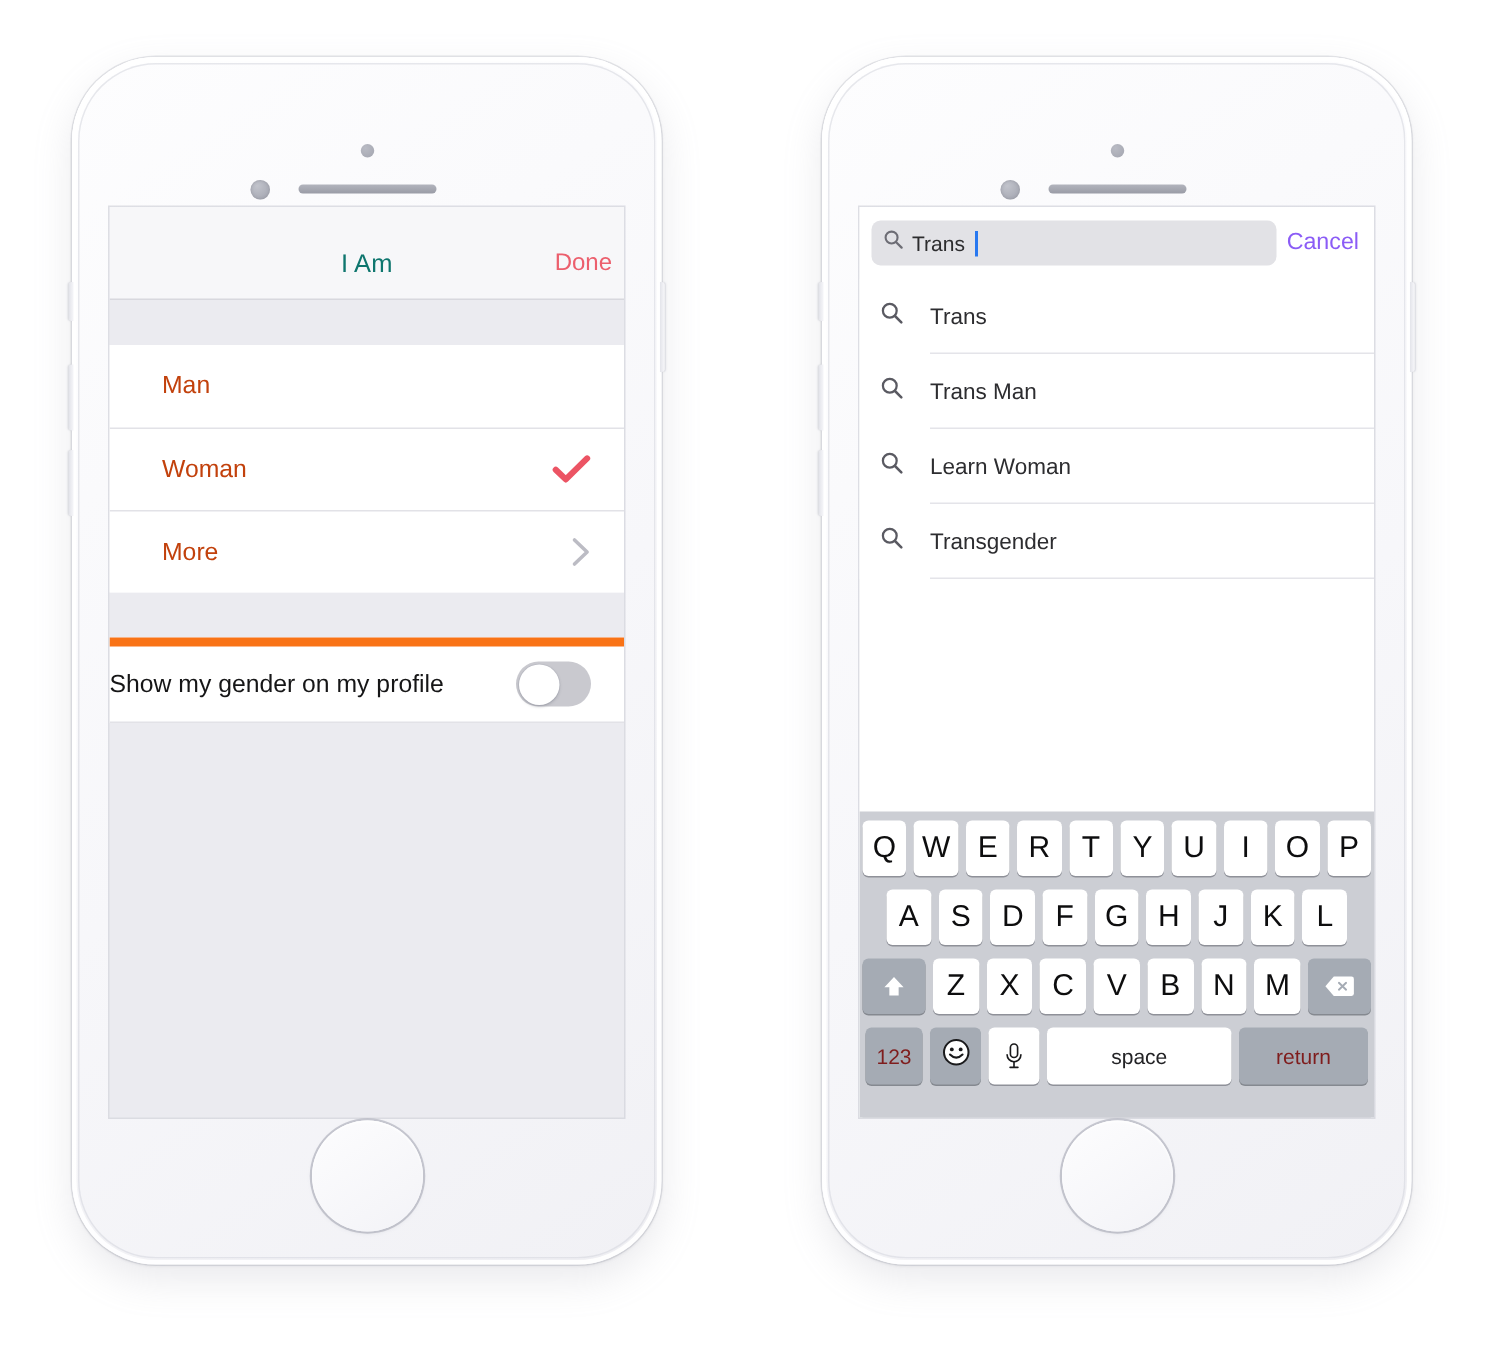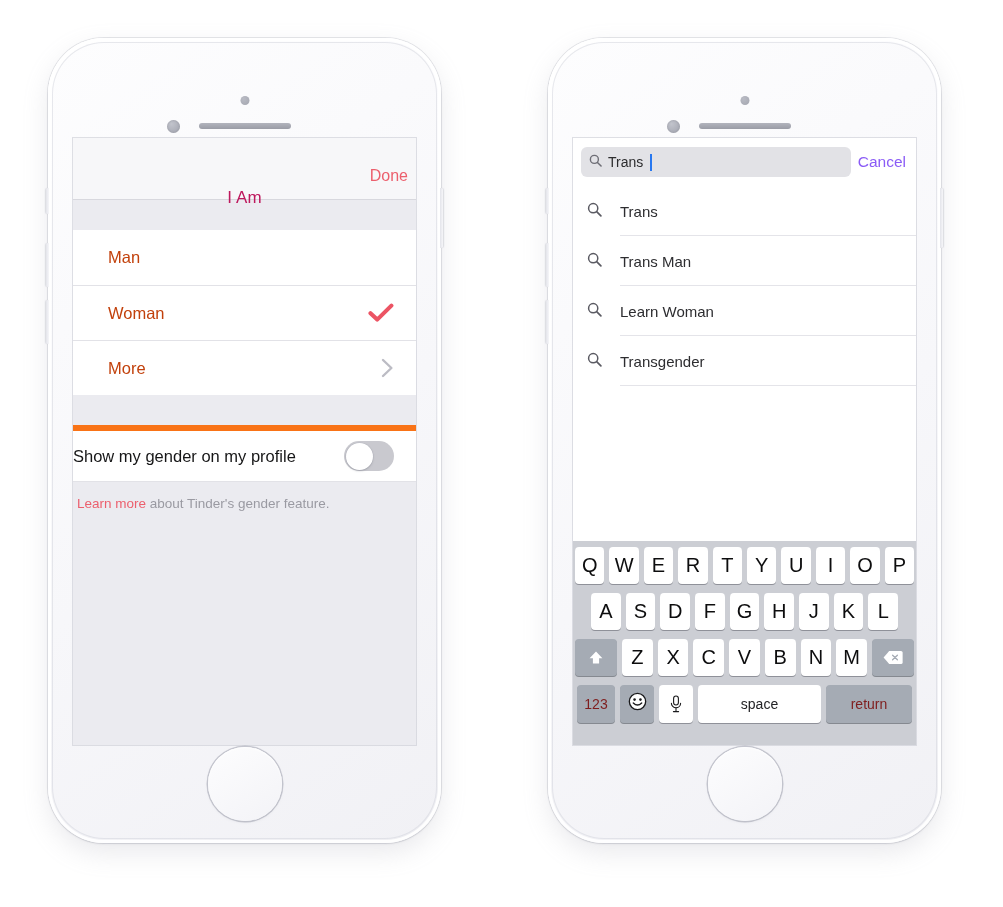--- a/index.html
+++ b/index.html
@@ -124,23 +124,22 @@
     height: 62px;
     background: #f7f7f9;
     border-bottom: 1px solid #d8d8de;
   }
   .navbar-title {
     position: absolute;
     left: 0; right: 0;
     top: 28px;
     text-align: center;
     font-size: 17px;
-    color: #be185d;
+    color: #0f766e;
     letter-spacing: 0.1px;
-    margin-top: 22px;
   }
   .navbar-done {
     position: absolute;
     right: 8px;
     top: 29px;
     font-size: 16px;
     color: #ec5f6d;
     cursor: pointer;
   }
 
@@ -390,23 +389,20 @@
 
       <div class="gap"></div>
 
       <div class="toggle-row">
         <span class="toggle-label" style="padding-left:0px;">Show my gender on my profile</span>
         <span class="toggle">
           <span class="toggle-knob"></span>
         </span>
       </div>
 
-      <div class="footnote">
-        <a href="#">Learn more</a><span> about Tinder's gender feature.</span>
-      </div>
 
     </div>
 
     <div class="home-btn"></div>
   </div>
 
   <div class="phone right">
     <div class="phone-inner"></div>
 
     <div class="side-btn silent"></div>

